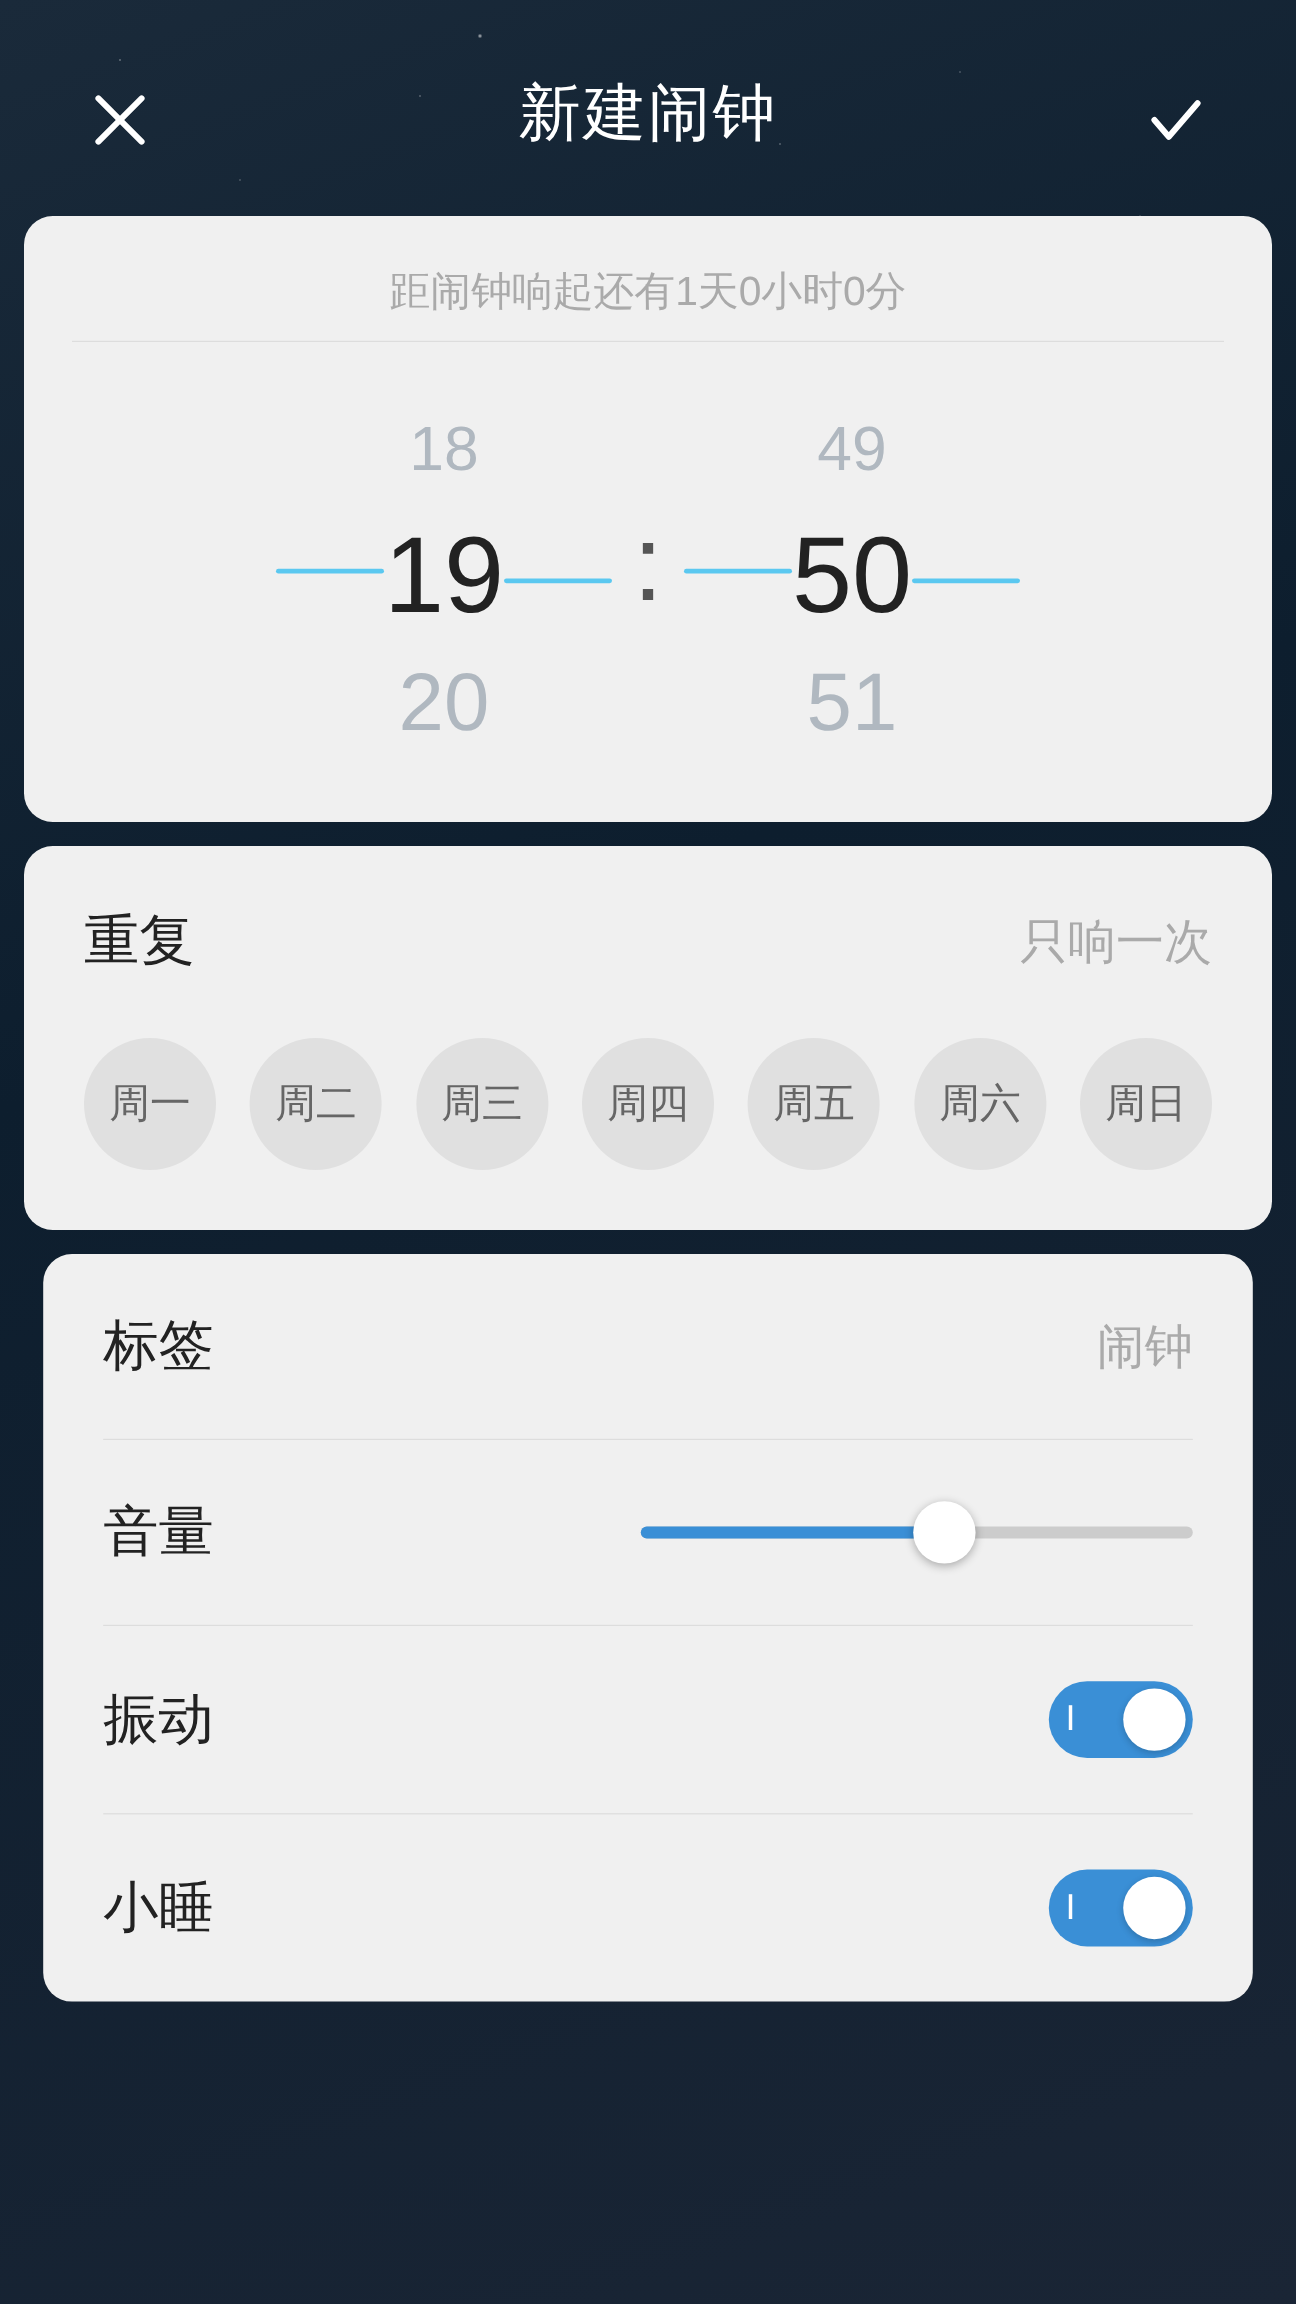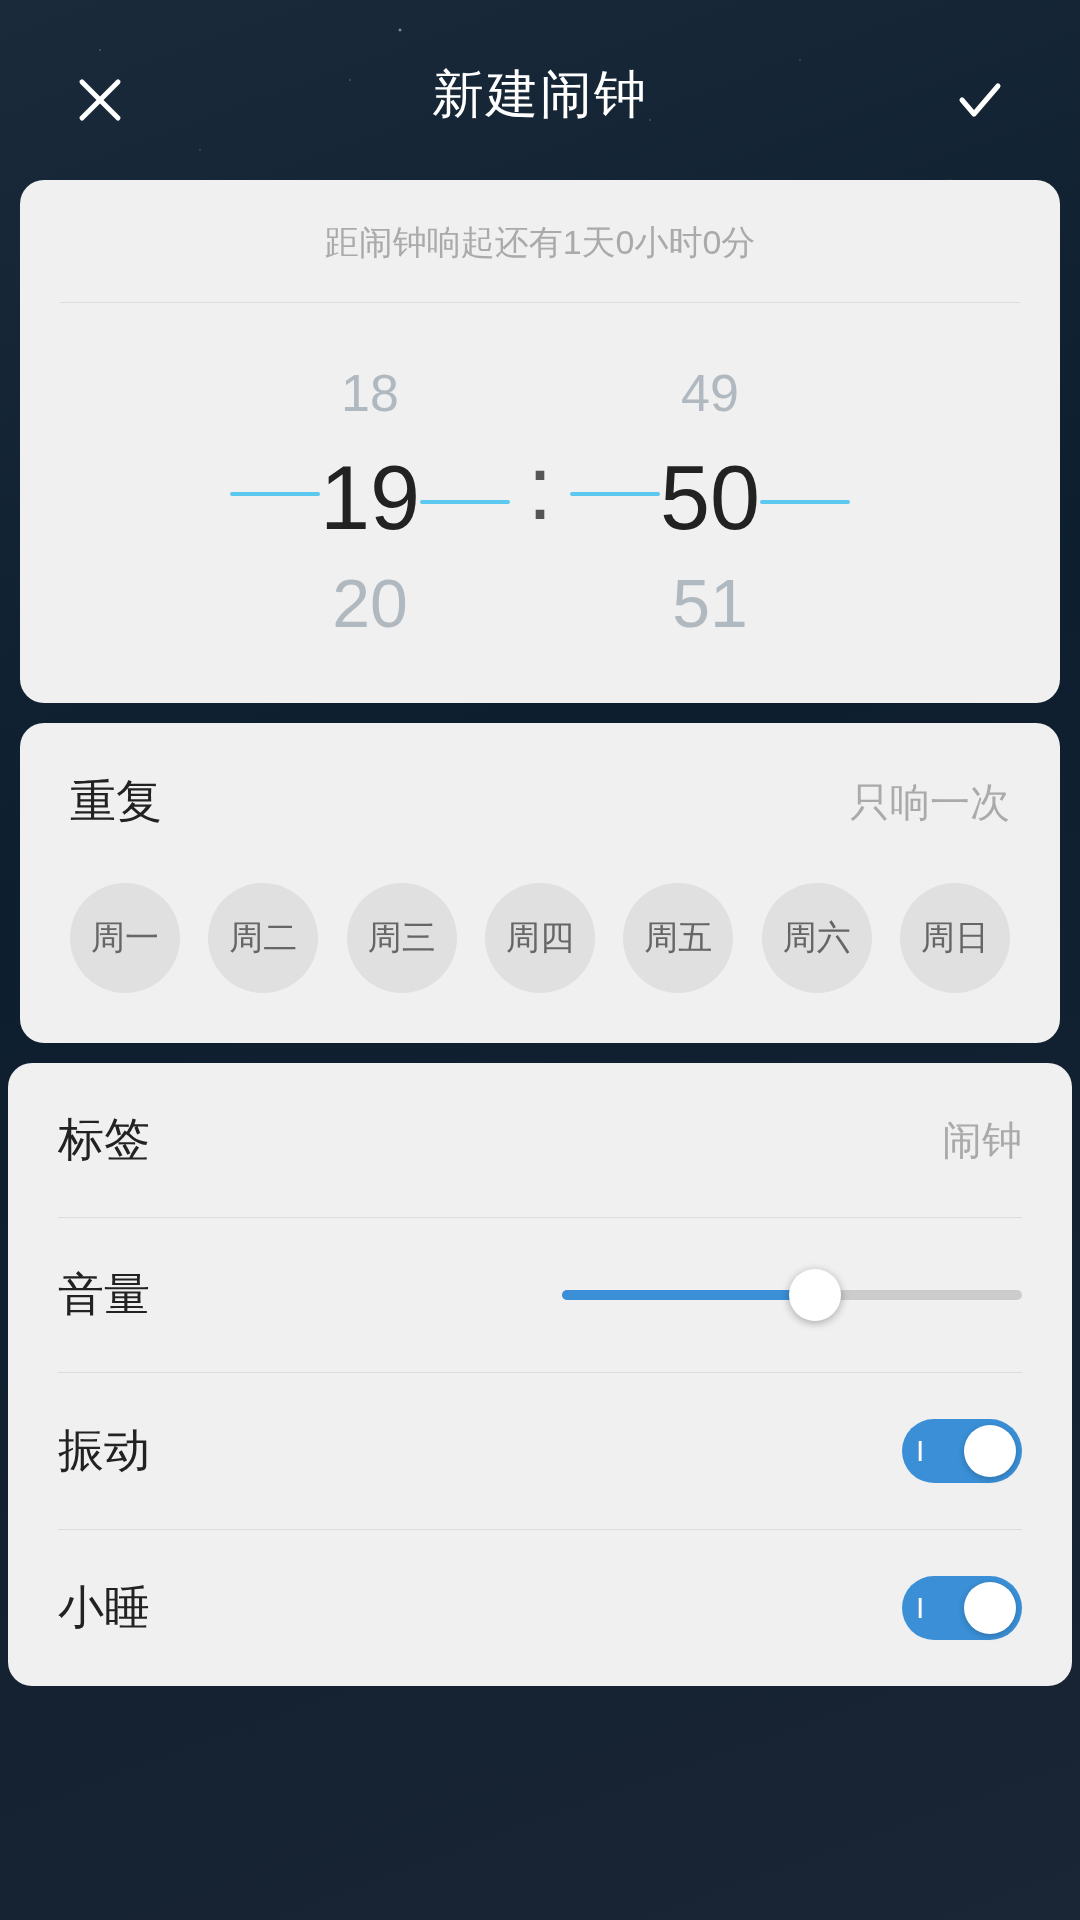--- a/index.html
+++ b/index.html
@@ -75,21 +75,21 @@
       background: #f0f0f0;
       border-radius: 24px;
       margin: 0 20px;
       padding: 40px 0 50px;
     }
 
     .countdown-text {
       text-align: center;
       color: #aaa;
       font-size: 34px;
-      margin-bottom: 36px;
+      margin-bottom: 18px;
       padding: 0 40px;
     }
 
     .divider-line {
       height: 1px;
       background: #ddd;
       margin: 0 40px 40px;
     }
 
     .time-picker-row {
@@ -221,21 +221,21 @@
       border: none;
       outline: none;
     }
 
     
     .other-settings-card {
       position: relative;
       z-index: 10;
       background: #f0f0f0;
       border-radius: 24px;
-      margin: 20px 8px 0;
+      margin: 20px 36px 0;
       padding: 0 50px;
     }
 
     .setting-row {
       display: flex;
       align-items: center;
       justify-content: space-between;
       padding: 46px 0;
       border-bottom: 1px solid #ddd;
     }

